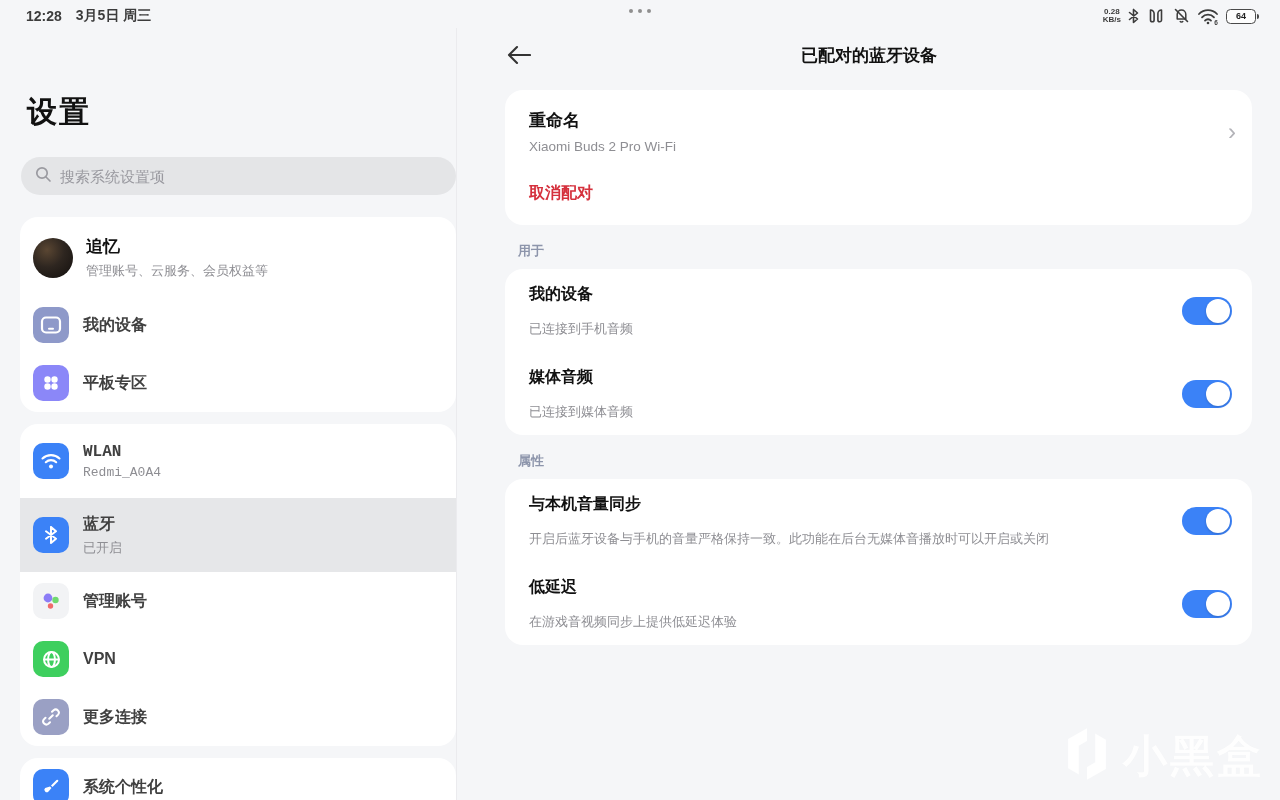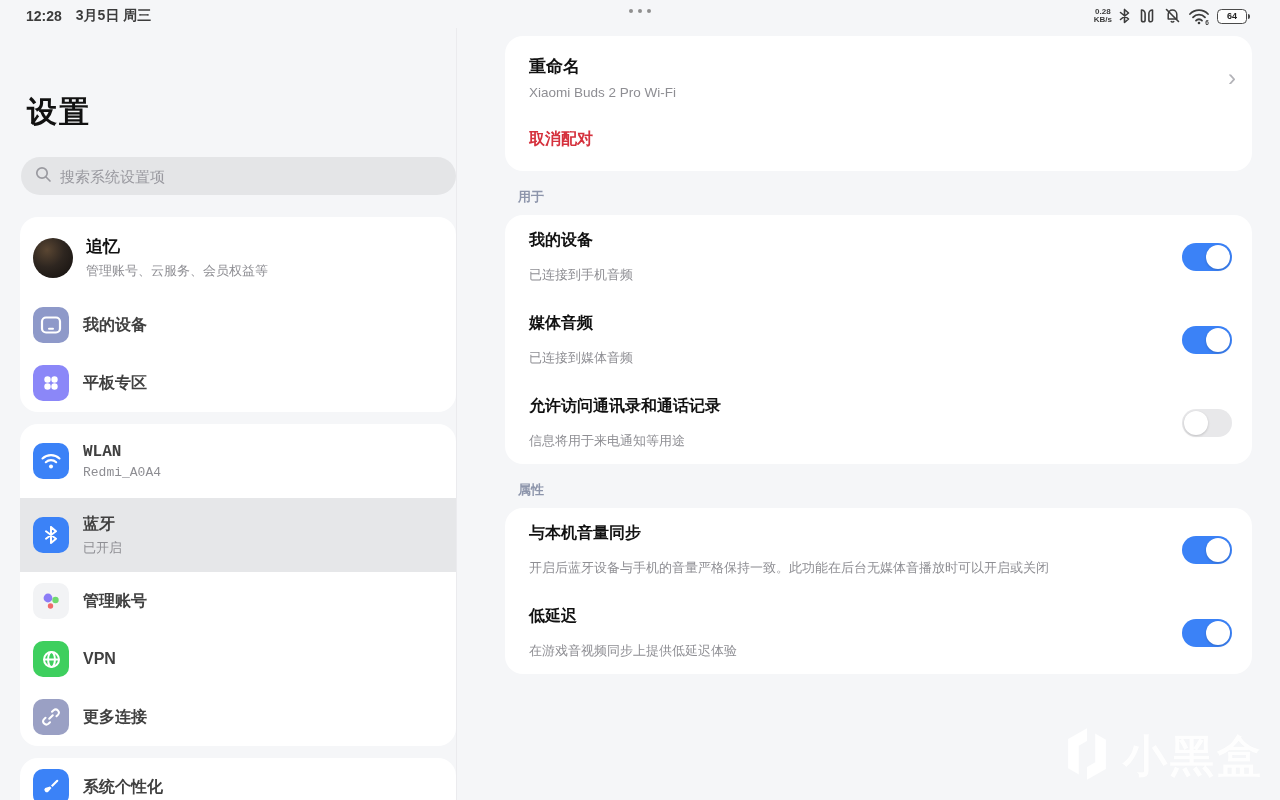--- a/index.html
+++ b/index.html
@@ -8,21 +8,21 @@
     font-family:"Liberation Sans", sans-serif;
     background:#f5f6f8;
     position:relative;
     color:#1a1a1a;
   }
 
   
   .status-bar {
     position:absolute; top:0; left:0; right:0; height:28px;
     display:flex; justify-content:space-between; align-items:center;
-    padding:4px 33px 0 26px; font-size:14px; color:#3c3c3c;gap:11px;
+    padding:4px 24px 0 26px; font-size:14px; color:#3c3c3c;gap:11px;
   }
   .sb-left { display:flex; gap:14px; align-items:center; font-weight:600; }
   .sb-center { position:absolute; left:50%; top:9px; transform:translateX(-50%); display:flex; gap:5px; }
   .sb-center i { width:4px; height:4px; border-radius:50%; background:#8f8f8f; }
   .sb-right { display:flex; align-items:center; gap:7px; }
   .net-speed { text-align:center; font-size:8px; line-height:8px; font-weight:700; color:#3c3c3c; }
   .sb-icon svg { display:block; }
   .battery { position:relative; width:30px; height:15px; border:1.4px solid #4a4a4a; border-radius:4.5px;
     font-size:9px; font-weight:700; display:flex; align-items:center; justify-content:center; color:#222; background:#fdfdfd; }
   .battery:after { content:""; position:absolute; right:-4px; top:4px; width:2.5px; height:5px; background:#4a4a4a; border-radius:0 2px 2px 0; }
@@ -252,20 +252,28 @@
             <path d="M15.5 3 L10 8.5 L11.5 10 L17 4.5 a1.06 1.06 0 0 0 -1.5 -1.5 Z" fill="#fff"></path>
             <path d="M9 9.5 L10.5 11 L7.5 14.5 a2.4 2.4 0 0 1 -3.4 -3.4 Z" fill="#fff"></path>
           </svg>
       </span>
       <span class="item-label">系统个性化</span>
     </div>
   </div>
 </div>
 
 <div class="panel">
+  <div class="panel-header">
+    <span class="back-btn">
+      <svg width="24" height="20" viewBox="0 0 24 20">
+          <path d="M10 2 L2 10 L10 18 M2.5 10 H23" stroke="#333" stroke-width="2.1" fill="none" stroke-linecap="round" stroke-linejoin="round"></path>
+        </svg>
+    </span>
+    <div class="panel-title">已配对的蓝牙设备</div>
+  </div>
 
   <div class="panel-content">
 
     <div class="det-card">
       <div class="rename-row">
         <div class="rename-title">重命名</div>
         <div class="rename-value">Xiaomi Buds 2 Pro Wi-Fi</div>
         <span class="rename-chevron">›</span>
       </div>
       <div class="unpair" style="color:#d5313d">取消配对</div>
@@ -284,29 +292,20 @@
       </div>
       <div class="toggle-row">
         <span>
           <div class="tr-title">媒体音频</div>
           <div class="tr-sub">已连接到媒体音频</div>
         </span>
         <span class="toggle on">
             <span class="knob"></span>
           </span>
       </div>
-      <div class="toggle-row">
-        <span>
-          <div class="tr-title">允许访问通讯录和通话记录</div>
-          <div class="tr-sub">信息将用于来电通知等用途</div>
-        </span>
-        <span class="toggle">
-            <span class="knob"></span>
-          </span>
-      </div>
     </div>
 
     <div class="section-label">属性</div>
     <div class="det-card">
       <div class="toggle-row">
         <span>
           <div class="tr-title">与本机音量同步</div>
           <div class="tr-sub">开启后蓝牙设备与手机的音量严格保持一致。此功能在后台无媒体音播放时可以开启或关闭</div>
         </span>
         <span class="toggle on">

